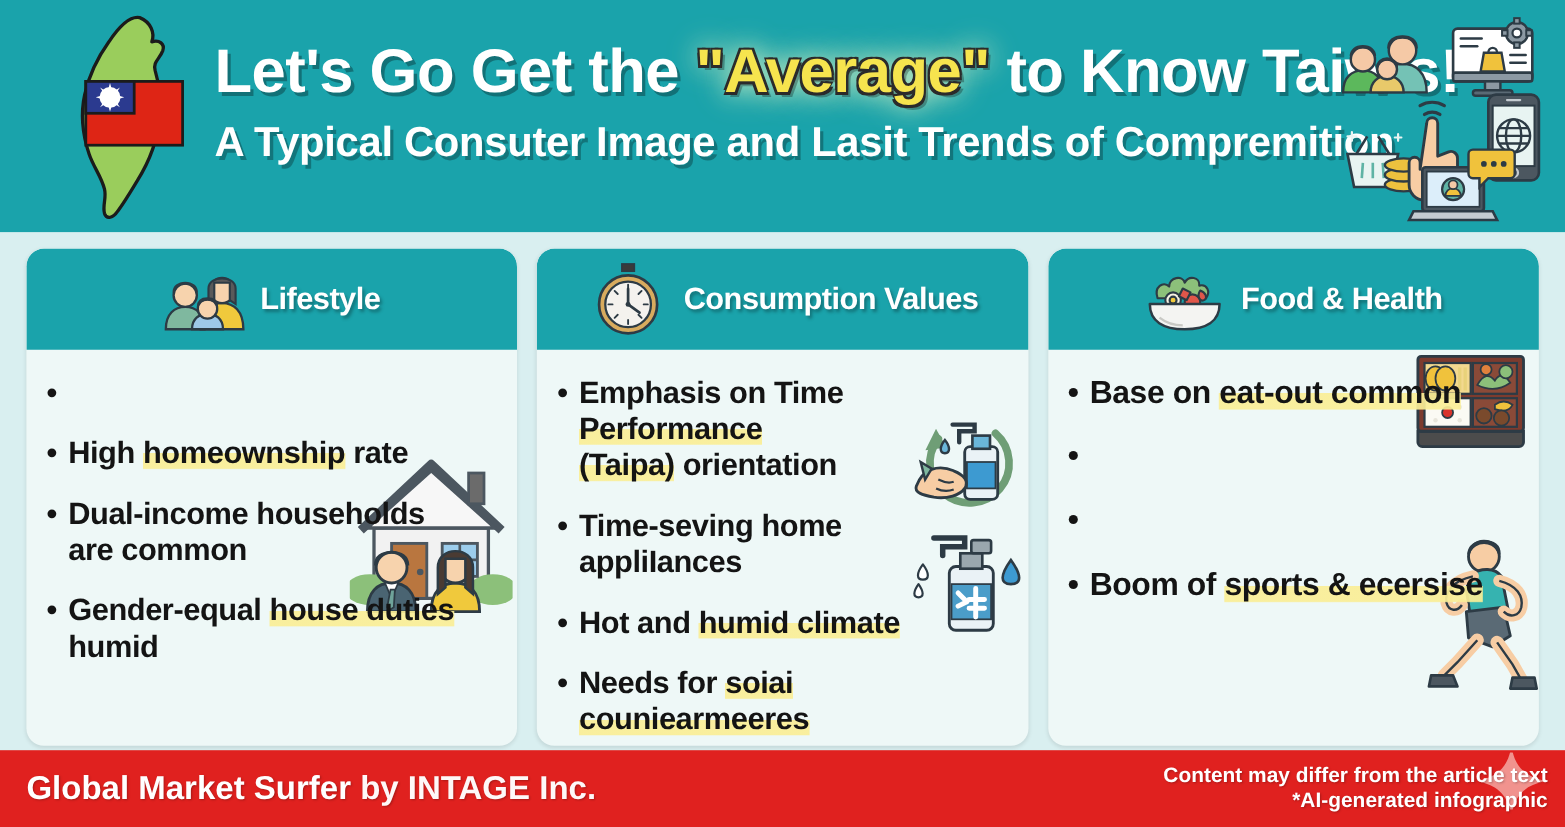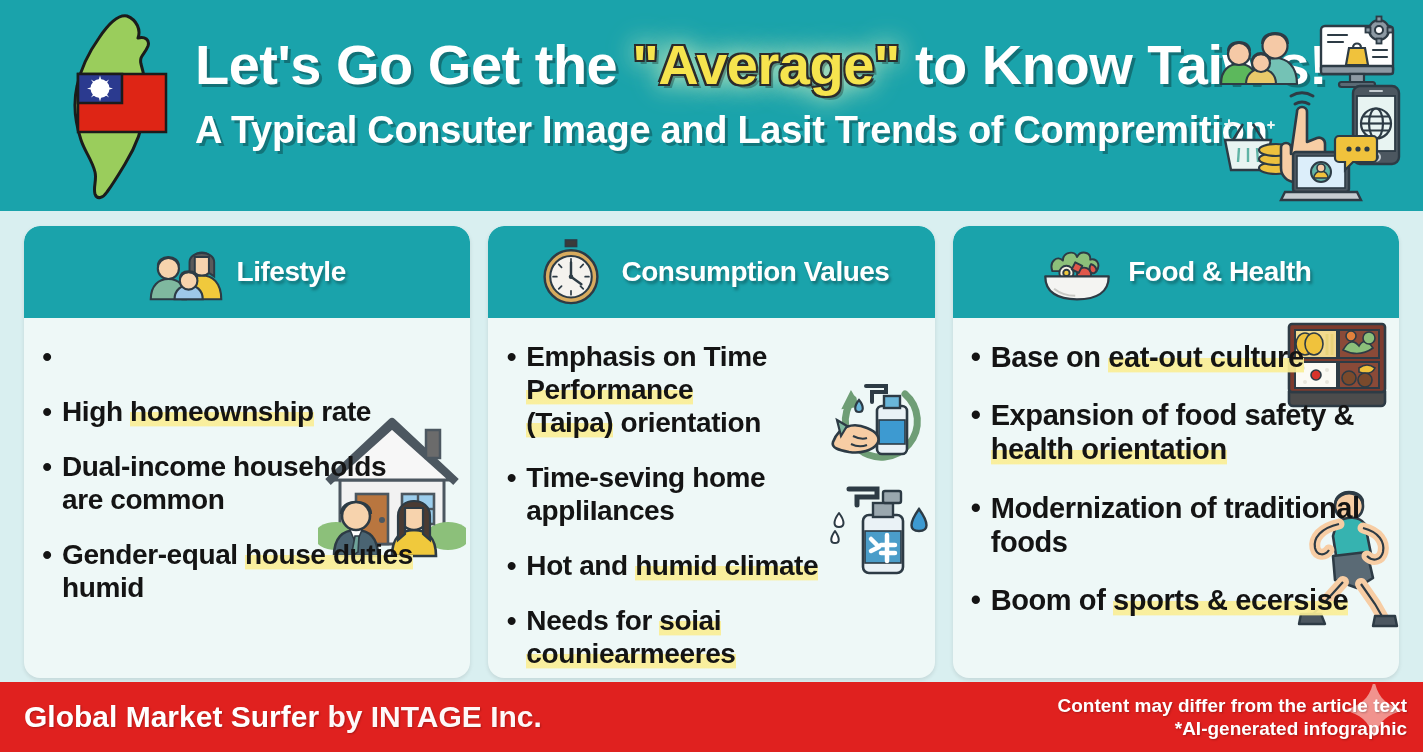--- a/index.html
+++ b/index.html
@@ -468,29 +468,27 @@
         <path d="M52 98 L34 118 L22 130" fill="none" stroke="#2d3b45" stroke-width="2.2"></path>
         <path d="M70 100 L84 120 L92 134" fill="none" stroke="#f7cda4" stroke-width="12" stroke-linecap="round"></path>
         <path d="M70 100 L84 120 L92 134" fill="none" stroke="#2d3b45" stroke-width="2.2"></path>
         <path d="M10 130 h20 l4 10 h-26 z" fill="#4c5760" stroke="#2d3b45" stroke-width="2.4" stroke-linejoin="round"></path>
         <path d="M84 132 h20 l2 10 h-24 z" fill="#4c5760" stroke="#2d3b45" stroke-width="2.4" stroke-linejoin="round"></path>
       </svg>
 
       <ul class="bullets">
         <li>
             <span class="dot">•</span>
-          <span class="bullet-text"><span>Base on </span><span class="hl">eat-out culture</span><span></span></span>
-          </li>
-        <li>
-            <span class="dot">•</span>
-          <span class="bullet-text"><span>Expansion of food safety &amp;<br></span><span class="hl">health orientation</span><span></span></span>
-          </li>
-        <li>
-            <span class="dot">•</span>
-          <span class="bullet-text"><span>Modernization of traditional<br>foods</span><span class="hl"></span><span></span></span>
+          <span class="bullet-text"><span>Base on </span><span class="hl">eat-out common</span><span></span></span>
+          </li>
+        <li>
+            <span class="dot">•</span>
+          </li>
+        <li>
+            <span class="dot">•</span>
           </li>
         <li>
             <span class="dot">•</span>
           <span class="bullet-text"><span>Boom of </span><span class="hl">sports &amp; ecersise</span><span></span></span>
           </li>
       </ul>
     </div>
   </div>
 </div>
 

